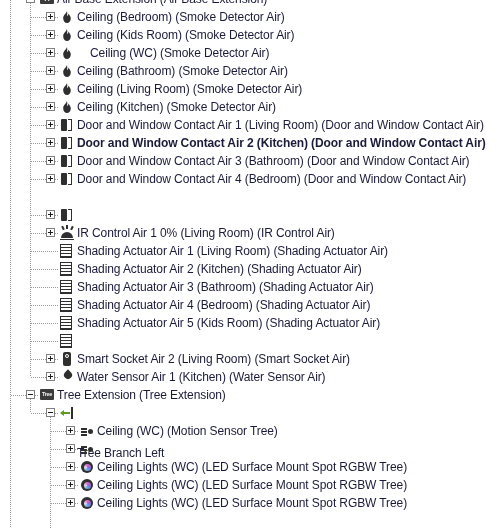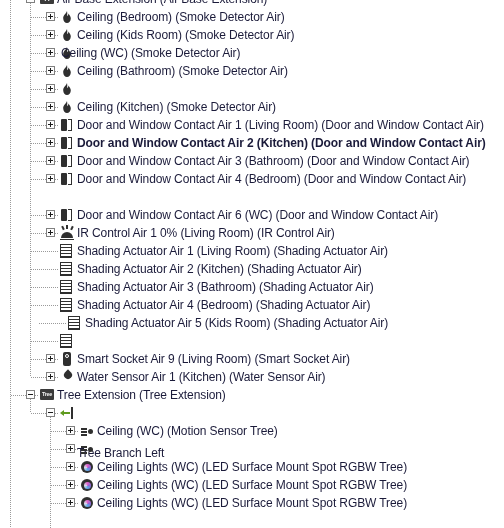--- a/index.html
+++ b/index.html
@@ -132,40 +132,41 @@
       <span class="lbl" style="left: 77px;">Ceiling (Kids Room) (Smoke Detector Air)</span>
     </div>
     <div class="row" style="position: absolute; left: 0px; top: 44px; width: 504px;">
       <div class="hstub" style="left: 31px; width: 28px;"></div>
       <div class="exp plus" style="left: 46px;"></div>
       <div class="ico ico-flame" style="left: 60px;">
         <svg width="14" height="14" viewBox="0 0 14 14">
           <path d="M7 1 C6 4 3.2 5 3.2 8.2 C3.2 11 5 13 7 13 C9 13 10.8 11 10.8 8.2 C10.8 6 9.3 5.2 8.6 3.4 C8.3 5 7.6 5.6 7 6.2 C7.4 4.4 7.4 2.6 7 1 Z" fill="#2f2f2f"></path>
         </svg>
       </div>
-      <span class="lbl" style="left: 61px;">Ceiling (WC) (Smoke Detector Air)</span>
+      <span class="lbl" style="left: 90px;">Ceiling (WC) (Smoke Detector Air)</span>
     </div>
     <div class="row" style="position: absolute; left: 0px; top: 62px; width: 504px;">
       <div class="hstub" style="left: 31px; width: 28px;"></div>
       <div class="exp plus" style="left: 46px;"></div>
       <div class="ico ico-flame" style="left: 60px;">
         <svg width="14" height="14" viewBox="0 0 14 14">
           <path d="M7 1 C6 4 3.2 5 3.2 8.2 C3.2 11 5 13 7 13 C9 13 10.8 11 10.8 8.2 C10.8 6 9.3 5.2 8.6 3.4 C8.3 5 7.6 5.6 7 6.2 C7.4 4.4 7.4 2.6 7 1 Z" fill="#2f2f2f"></path>
         </svg>
       </div>
       <span class="lbl" style="left: 77px;">Ceiling (Bathroom) (Smoke Detector Air)</span>
     </div>
     <div class="row" style="position: absolute; left: 0px; top: 80px; width: 504px;">
       <div class="hstub" style="left: 31px; width: 28px;"></div>
       <div class="exp plus" style="left: 46px;"></div>
       <div class="ico ico-flame" style="left: 60px;">
         <svg width="14" height="14" viewBox="0 0 14 14">
           <path d="M7 1 C6 4 3.2 5 3.2 8.2 C3.2 11 5 13 7 13 C9 13 10.8 11 10.8 8.2 C10.8 6 9.3 5.2 8.6 3.4 C8.3 5 7.6 5.6 7 6.2 C7.4 4.4 7.4 2.6 7 1 Z" fill="#2f2f2f"></path>
         </svg>
       </div>
+      <span class="lbl" style="left: 77px;">Ceiling (Living Room) (Smoke Detector Air)</span>
     </div>
     <div class="row" style="position: absolute; left: 0px; top: 98px; width: 400px;">
       <div class="hstub" style="left: 31px; width: 28px;"></div>
       <div class="exp plus" style="left: 46px;"></div>
       <div class="ico ico-flame" style="left: 60px;">
         <svg width="14" height="14" viewBox="0 0 14 14">
           <path d="M7 1 C6 4 3.2 5 3.2 8.2 C3.2 11 5 13 7 13 C9 13 10.8 11 10.8 8.2 C10.8 6 9.3 5.2 8.6 3.4 C8.3 5 7.6 5.6 7 6.2 C7.4 4.4 7.4 2.6 7 1 Z" fill="#2f2f2f"></path>
         </svg>
       </div>
       <span class="lbl" style="left: 77px;">Ceiling (Kitchen) (Smoke Detector Air)</span>
@@ -206,21 +207,20 @@
       </div>
       <span class="lbl" style="left: 77px;">Door and Window Contact Air 4 (Bedroom) (Door and Window Contact Air)</span>
     </div>
     <div class="row" style="position: absolute; left: 0px; top: 206px; width: 504px;">
       <div class="hstub" style="left: 31px; width: 28px;"></div>
       <div class="exp plus" style="left: 46px;"></div>
       <div class="ico ico-door" style="left: 60px;">
         <span class="slab"></span>
         <span class="brk"></span>
       </div>
-      <span class="lbl" style="left: 77px;">Door and Window Contact Air 6 (WC) (Door and Window Contact Air)</span>
     </div>
     <div class="row" style="position: absolute; left: 0px; top: 224px; width: 504px;">
       <div class="hstub" style="left: 31px; width: 28px;"></div>
       <div class="exp plus" style="left: 46px;"></div>
       <div class="ico ico-ir" style="left: 60px;">
         <span class="ray" style="left:2px;top:0px;transform:rotate(-25deg)"></span>
         <span class="ray" style="left:6.2px;top:-1px;transform:rotate(0deg)"></span>
         <span class="ray" style="left:10.5px;top:0px;transform:rotate(25deg)"></span>
         <span class="dome"></span>
         <span class="base"></span>
@@ -240,37 +240,37 @@
     <div class="row" style="position: absolute; left: 0px; top: 278px; width: 504px;">
       <div class="hstub" style="left: 31px; width: 28px;"></div>
       <div class="ico ico-blind" style="left: 60px;"></div>
       <span class="lbl" style="left: 77px;">Shading Actuator Air 3 (Bathroom) (Shading Actuator Air)</span>
     </div>
     <div class="row" style="position: absolute; left: 0px; top: 296px; width: 504px;">
       <div class="hstub" style="left: 31px; width: 28px;"></div>
       <div class="ico ico-blind" style="left: 60px;"></div>
       <span class="lbl" style="left: 77px;">Shading Actuator Air 4 (Bedroom) (Shading Actuator Air)</span>
     </div>
-    <div class="row" style="position: absolute; left: 8px; top: 314px; width: 412px;">
+    <div class="row" style="position: absolute; left: 0px; top: 314px; width: 412px;">
       <div class="hstub" style="left: 31px; width: 28px;"></div>
       <div class="ico ico-blind" style="left: 60px;"></div>
       <span class="lbl" style="left: 77px;">Shading Actuator Air 5 (Kids Room) (Shading Actuator Air)</span>
     </div>
     <div class="row" style="position: absolute; left: 0px; top: 332px; width: 504px;">
       <div class="hstub" style="left: 31px; width: 28px;"></div>
       <div class="ico ico-blind" style="left: 60px;"></div>
     </div>
     <div class="row" style="position: absolute; left: 0px; top: 350px; width: 504px;">
       <div class="hstub" style="left: 31px; width: 28px;"></div>
       <div class="exp plus" style="left: 46px;"></div>
       <div class="ico ico-sock" style="left: 60px;">
         <span class="body"></span>
         <span class="hole"></span>
       </div>
-      <span class="lbl" style="left: 77px;">Smart Socket Air 9 (Living Room) (Smart Socket Air)</span>
+      <span class="lbl" style="left: 77px;">Smart Socket Air 2 (Living Room) (Smart Socket Air)</span>
     </div>
     <div class="row" style="position: absolute; left: 0px; top: 368px; width: 504px;">
       <div class="hstub" style="left: 31px; width: 28px;"></div>
       <div class="exp plus" style="left: 46px;"></div>
       <div class="ico ico-drop" style="left: 60px;">
         <span class="d"></span>
       </div>
       <span class="lbl" style="left: 77px;">Water Sensor Air 1 (Kitchen) (Water Sensor Air)</span>
     </div>
     <div class="row" style="position: absolute; left: 0px; top: 386px; width: 504px;">

